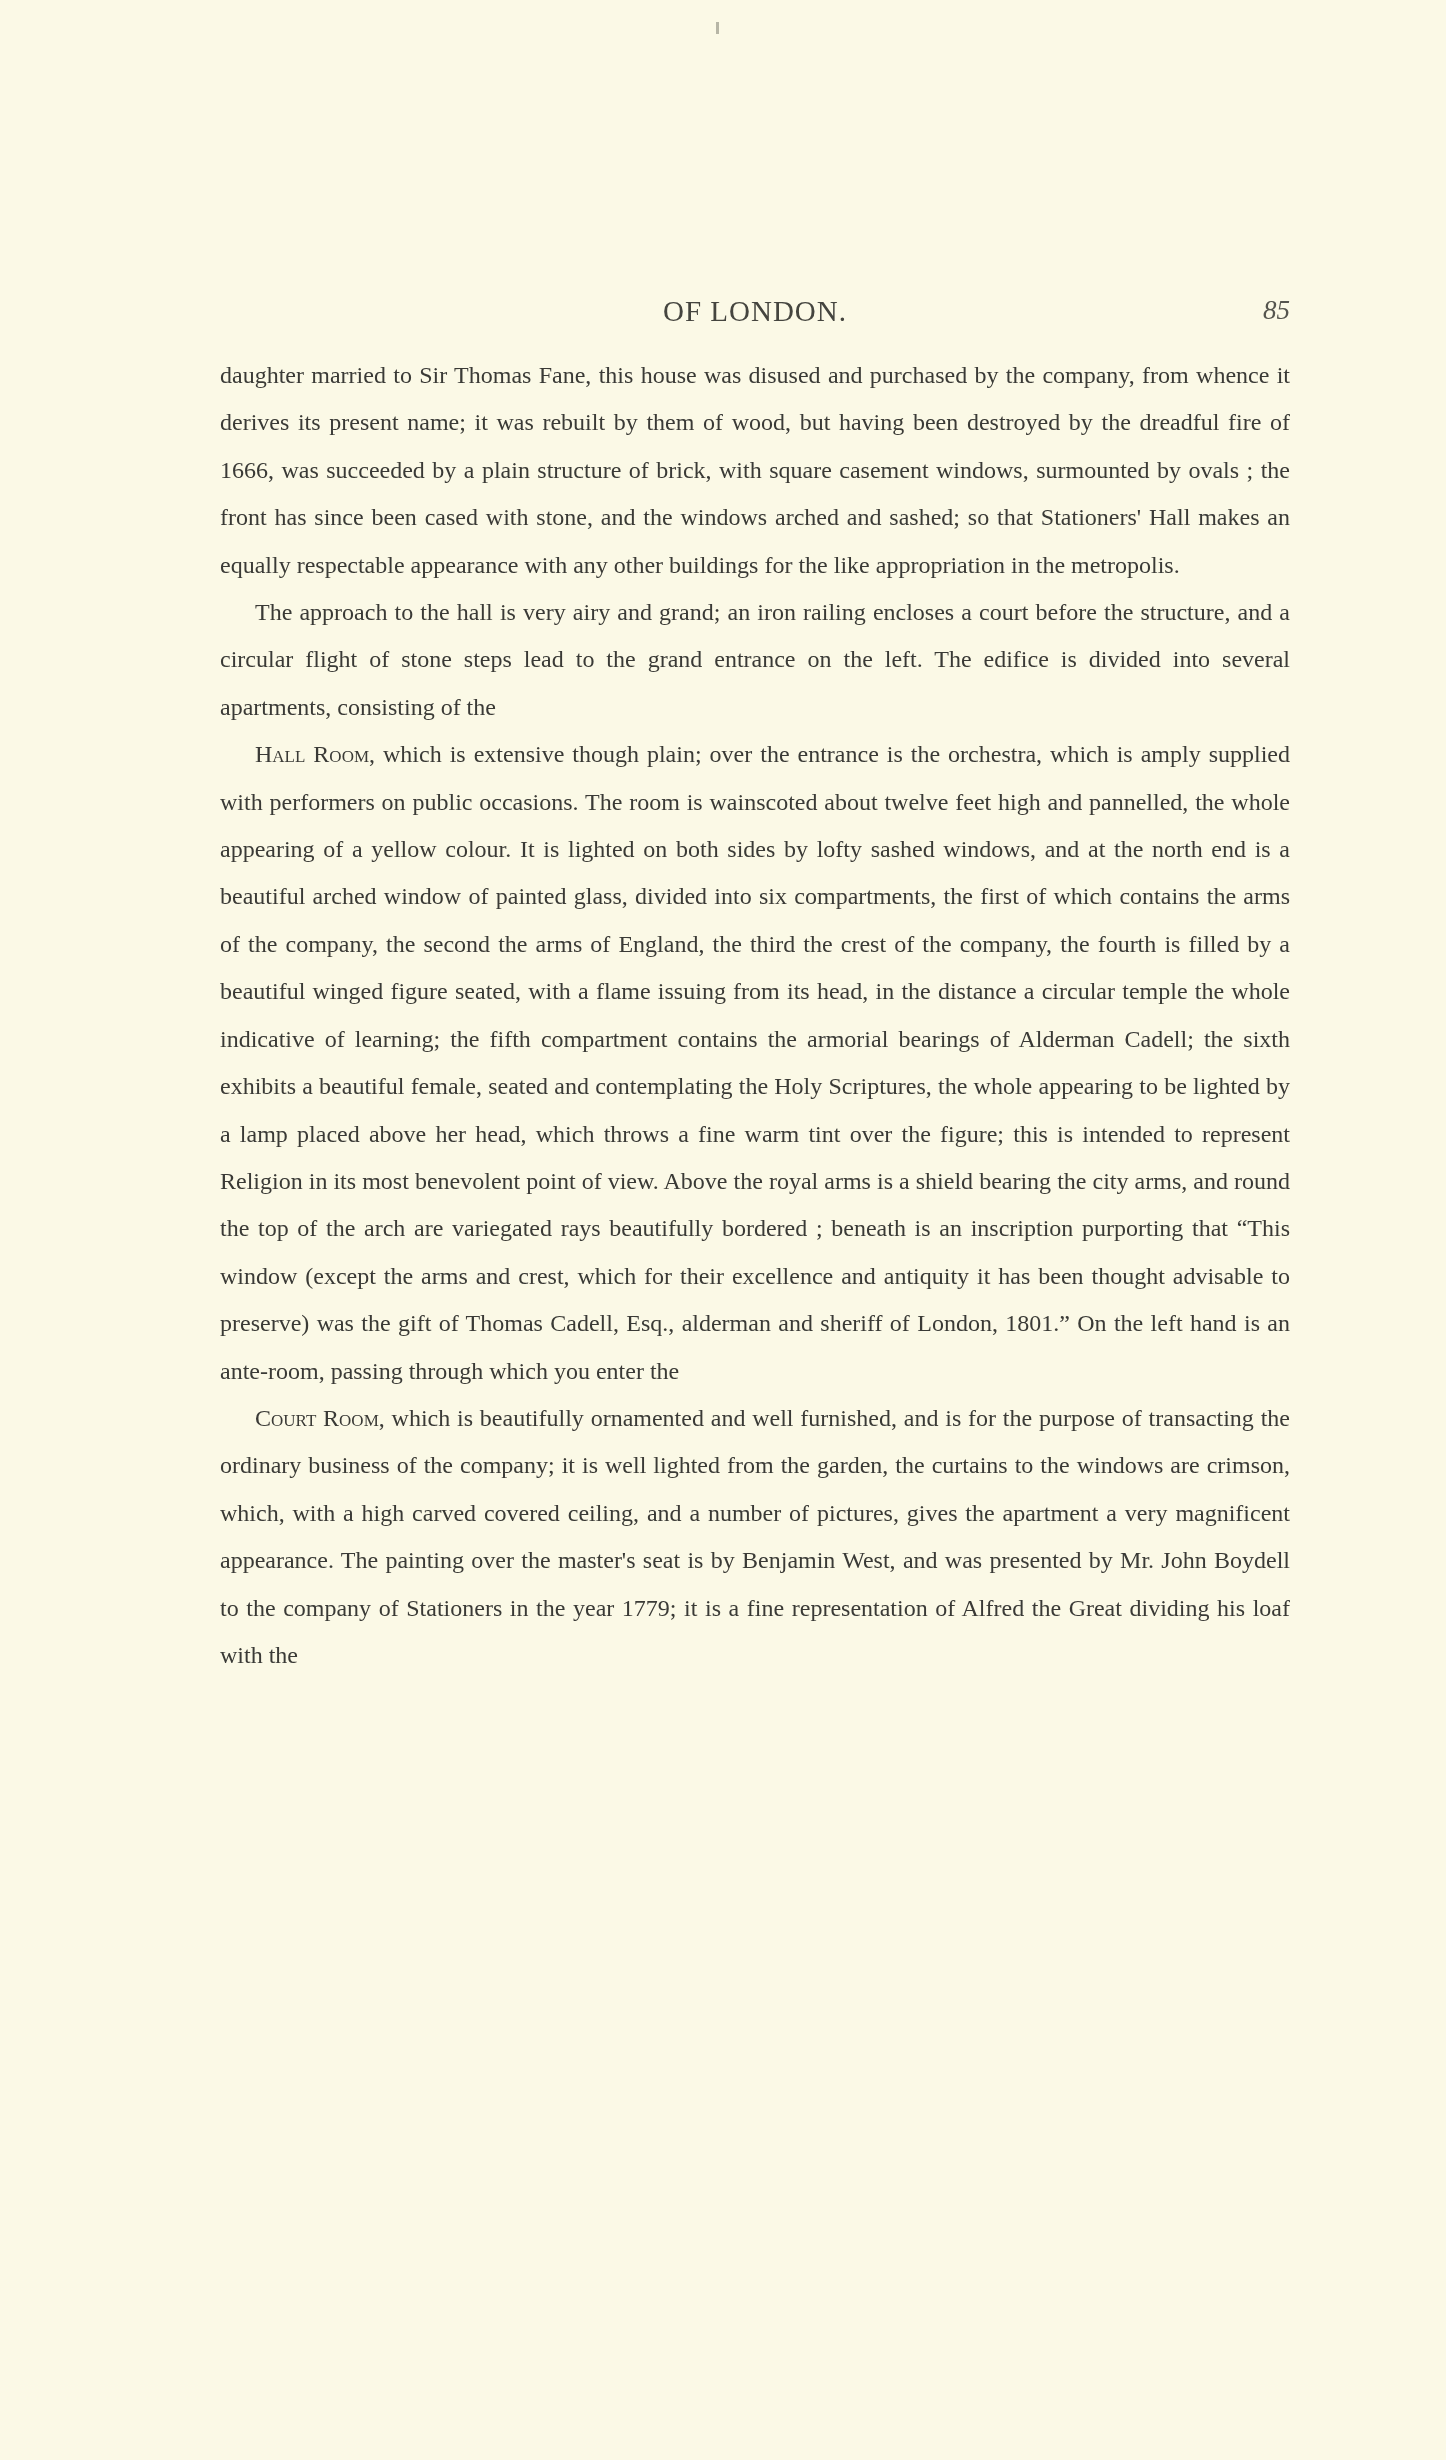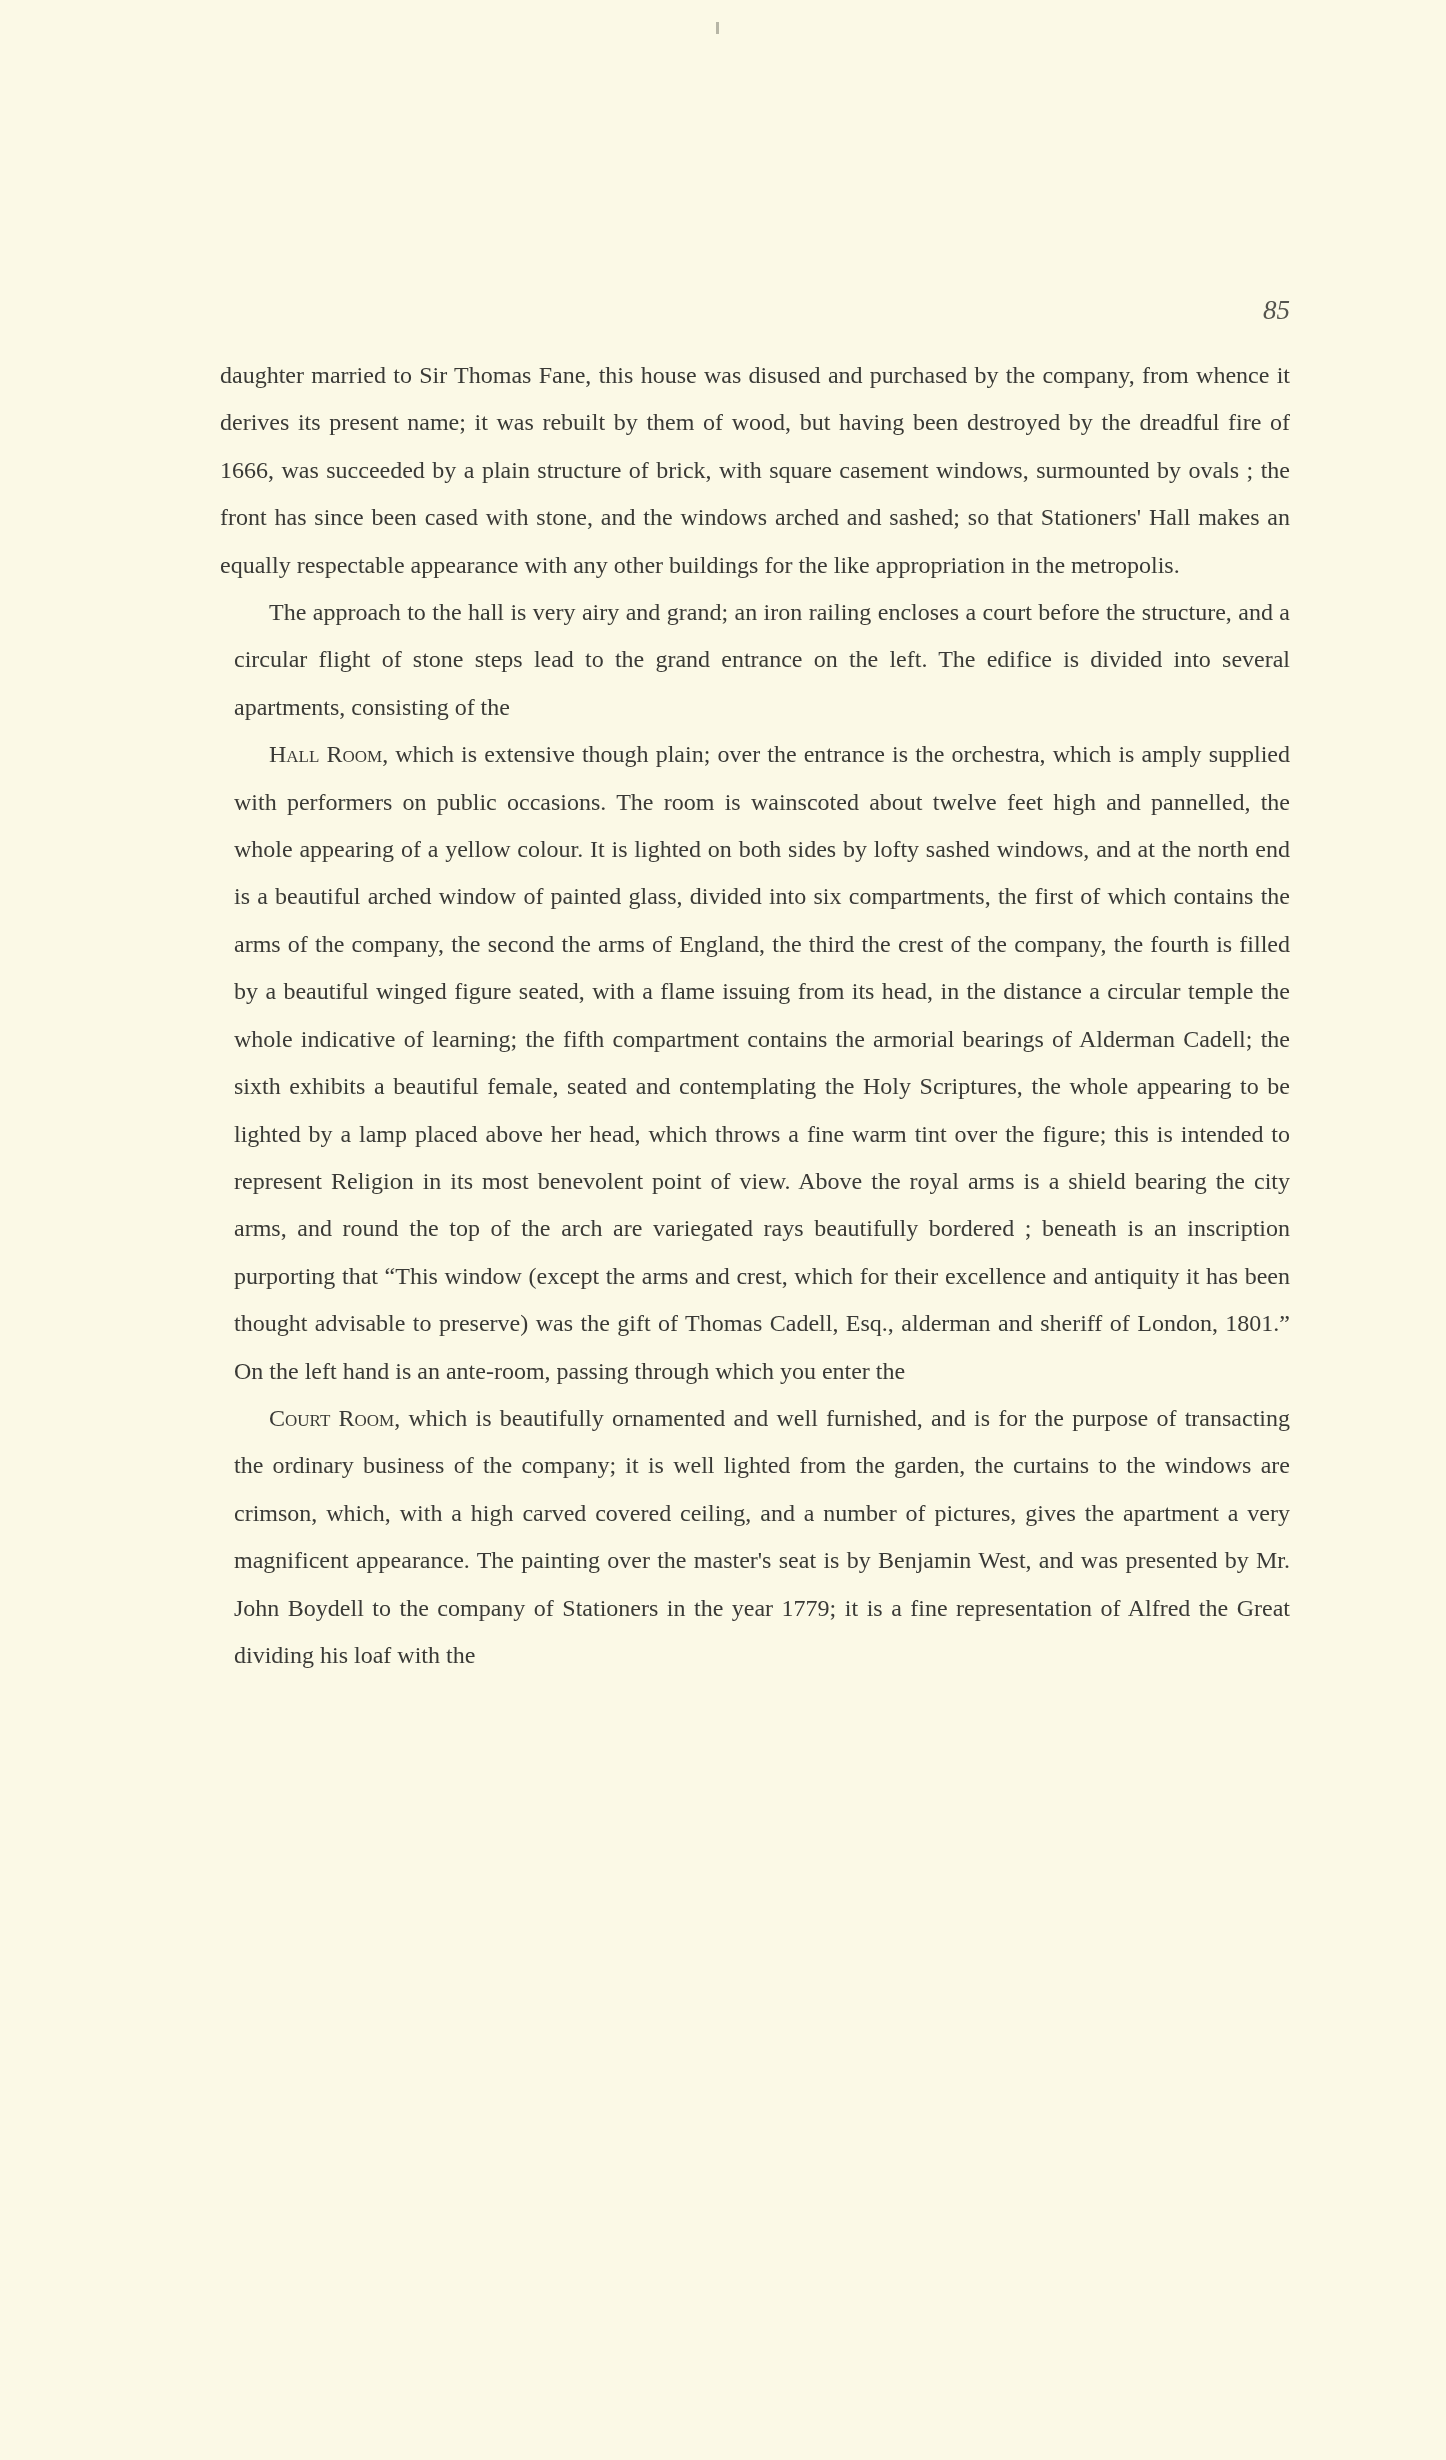--- a/index.html
+++ b/index.html
@@ -61,33 +61,33 @@
     font-size: 24px;
     line-height: 47.4px;
     text-align: justify;
   }
   .body-text p {
     margin: 0;
     text-align: justify;
   }
   .body-text p.indent {
     text-indent: 35px;
-    margin-left: 14px;
   }
   .smallcaps {
     font-variant: small-caps;
   }
 </style>
 </head>
 <body>
 
 <div class="top-mark"></div>
 
 <div class="page">
   <div class="running-head">
+    <span class="running-title">OF LONDON.</span>
     <span class="page-number">85</span>
   </div>
 
   <div class="body-text">
     <p>
       <span>daughter married to Sir Thomas Fane, this house was disused and purchased by the company, from whence it derives its present name; it was rebuilt by them of wood, but having been destroyed by the dreadful fire of 1666, was succeeded by a plain structure of brick, with square casement windows, surmounted by ovals ; the front has since been cased with stone, and the windows arched and sashed; so that Stationers' Hall makes an equally respectable appearance with any other buildings for the like appropriation in the metropolis.</span>
     </p>
     <p class="indent">
       <span>The approach to the hall is very airy and grand; an iron railing encloses a court before the structure, and a circular flight of stone steps lead to the grand entrance on the left. The edifice is divided into several apartments, consisting of the</span>
     </p>

